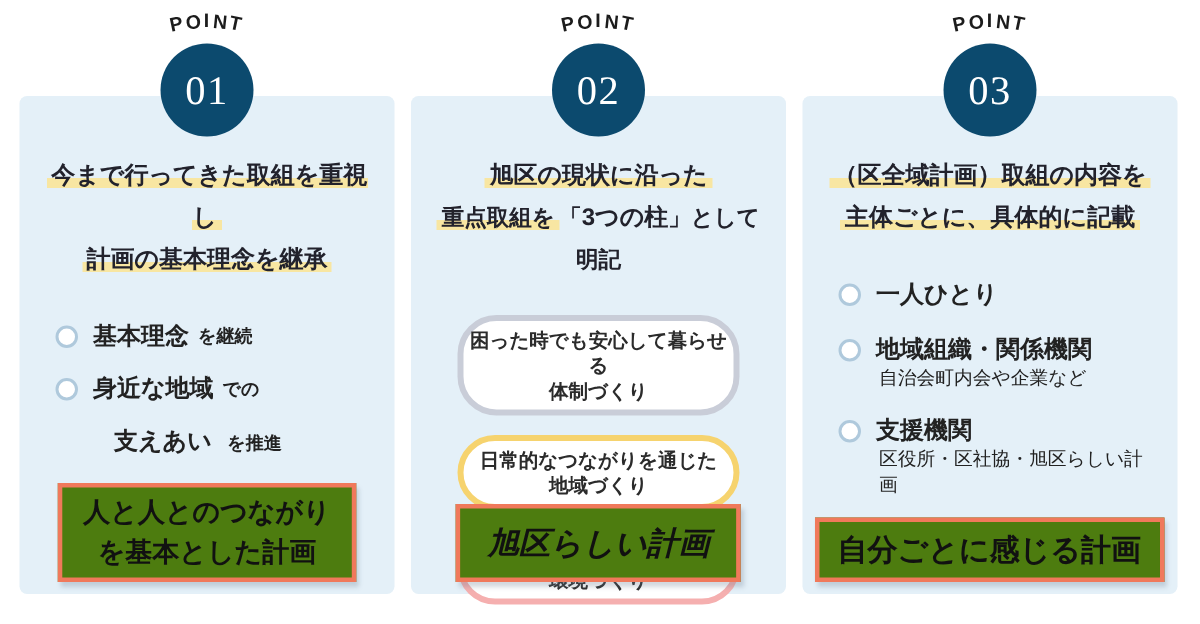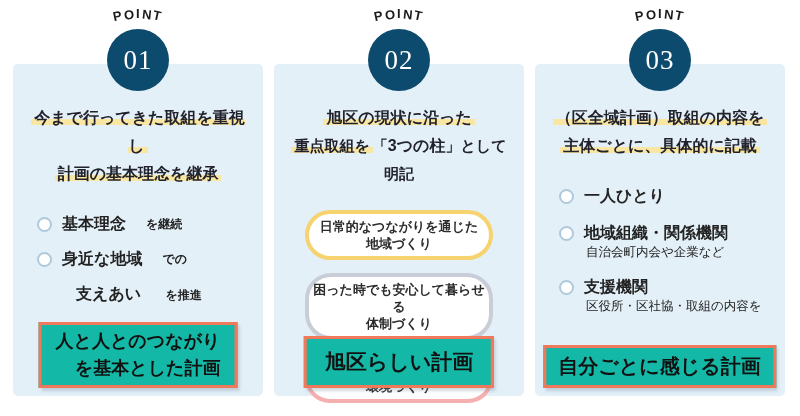--- a/index.html
+++ b/index.html
@@ -22,33 +22,33 @@
         padding:0 3px; }
   .h2-line { font-size:15px; }
   .strong-big { font-size:16px; font-weight:800; }
   .bold-line { font-weight:800; }
 
   .bullet-list { margin-top:26px; padding-left:10px; }
   .bullet-row { display:flex; align-items:center; margin-bottom:14px; }
   .dot { width:15px; height:15px; border:2px solid #AFC9DC; background:#fff; border-radius:50%;
          margin-right:10px; flex:none; }
   .b-main { font-size:16px; font-weight:700; color:#222; }
-  .b-suffix { font-size:12px; font-weight:600; margin-left:20px; color:#222; }
+  .b-suffix { font-size:12px; font-weight:600; margin-left:6px; color:#222; }
   .sub-block { padding-left:39px; }
   .sub-line { margin-bottom:11px; }
   .b-sub { font-size:12.5px; font-weight:400; color:#222; padding-left:27px; margin-top:0; }
   .bullet-group { margin-bottom:16px; }
 
   .pill-group { margin-top:22px; }
   .pill { width:188px; margin:0 auto 13px auto; background:#ffffff; border:4px solid #ccc;
           border-radius:26px; text-align:center; font-size:13px; font-weight:700;
           line-height:17px; padding:4px 2px; color:#2b2b2b; }
 
   .footer-box { position:absolute; bottom:8px; left:50%; transform:translateX(-50%);
-                background:#14b8a6; border:3px solid #F0795B; text-align:right;
+                background:#4d7c0f; border:3px solid #F0795B; text-align:center;
                 white-space:nowrap; color:#111; box-shadow:2px 3px 3px rgba(110,125,145,0.30); }
   .fb-1 { padding:3px 14px; font-size:18px; line-height:27px; font-weight:600; }
   .fb-2 { padding:9px 18px; font-size:21px; font-weight:600; }
   .fb-3 { padding:5px 13px; font-size:20px; font-weight:600; }
 </style>
 </head>
 <body>
 
 <div class="canvas">
   <div class="columns">
@@ -92,34 +92,34 @@
       <div class="point-label"><span style="display: inline-block; transform: rotate(-12deg) translateY(0.2px);">P</span><span style="display: inline-block; transform: rotate(-6deg) translateY(-0.9px);">O</span><span style="display: inline-block; transform: rotate(0deg) translateY(-2px);">I</span><span style="display: inline-block; transform: rotate(6deg) translateY(-0.9px);">N</span><span style="display: inline-block; transform: rotate(12deg) translateY(0.2px);">T</span></div>
       <div class="badge">
         <span>02</span>
       </div>
       <div class="panel">
         <div class="heading">
           <span class="hl">旭区の現状に沿った</span><br>
           <span class="h2-line"><span class="hl">重点取組を</span><span>「</span><span class="strong-big">3つの柱</span><span>」として明記</span></span>
         </div>
         <div class="pill-group">
+          <div class="pill" style="border-color: rgb(201, 205, 216);">
+            <div>困った時でも安心して暮らせる</div>
+            <div>体制づくり</div>
+          </div>
           <div class="pill" style="border-color: rgb(246, 211, 110);">
             <div>日常的なつながりを通じた</div>
             <div>地域づくり</div>
-          </div>
-          <div class="pill" style="border-color: rgb(201, 205, 216);">
-            <div>困った時でも安心して暮らせる</div>
-            <div>体制づくり</div>
           </div>
           <div class="pill" style="border-color: rgb(245, 175, 175);">
             <div>地域参加のための</div>
             <div>環境づくり</div>
           </div>
         </div>
-        <div class="footer-box fb-2" style="border-color: rgb(240, 121, 91);">
+        <div class="footer-box fb-2" style="border-color: rgb(240, 121, 91); font-style: italic;">
           <div>旭区らしい計画</div>
         </div>
       </div>
     </div>
 
     <div class="col">
       <div class="point-label"><span style="display: inline-block; transform: rotate(-12deg) translateY(0.2px);">P</span><span style="display: inline-block; transform: rotate(-6deg) translateY(-0.9px);">O</span><span style="display: inline-block; transform: rotate(0deg) translateY(-2px);">I</span><span style="display: inline-block; transform: rotate(6deg) translateY(-0.9px);">N</span><span style="display: inline-block; transform: rotate(12deg) translateY(0.2px);">T</span></div>
       <div class="badge">
         <span>03</span>
       </div>
@@ -140,21 +140,21 @@
               <span class="dot"></span>
               <span class="b-main">地域組織・関係機関</span>
             </div>
             <div class="b-sub">自治会町内会や企業など</div>
           </div>
           <div class="bullet-group">
             <div class="bullet-row" style="margin-bottom:0;">
               <span class="dot"></span>
               <span class="b-main">支援機関</span>
             </div>
-            <div class="b-sub">区役所・区社協・取組の内容を</div>
+            <div class="b-sub">区役所・区社協・旭区らしい計画</div>
           </div>
         </div>
         <div class="footer-box fb-3" style="border-color: rgb(240, 121, 91); padding-left: 12px;">
           <div>自分ごとに感じる計画</div>
         </div>
       </div>
     </div>
 
   </div>
 </div>

